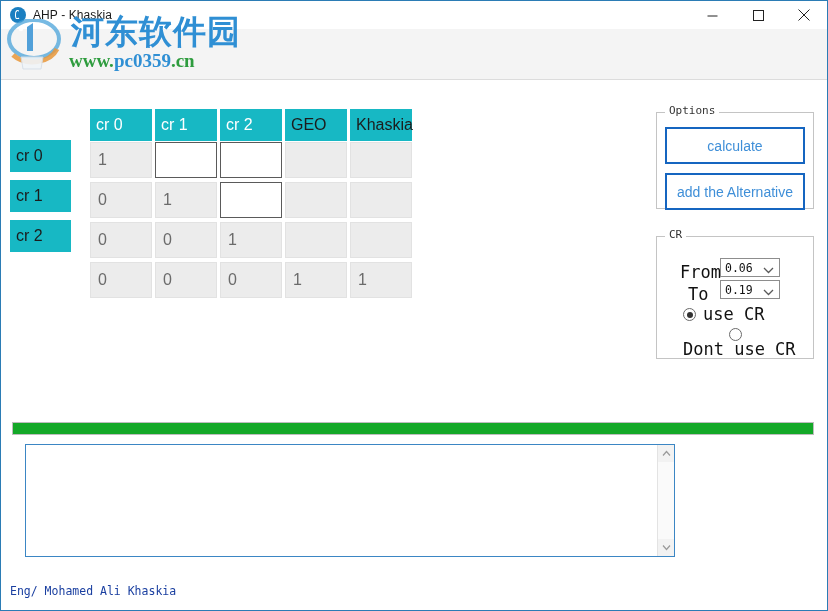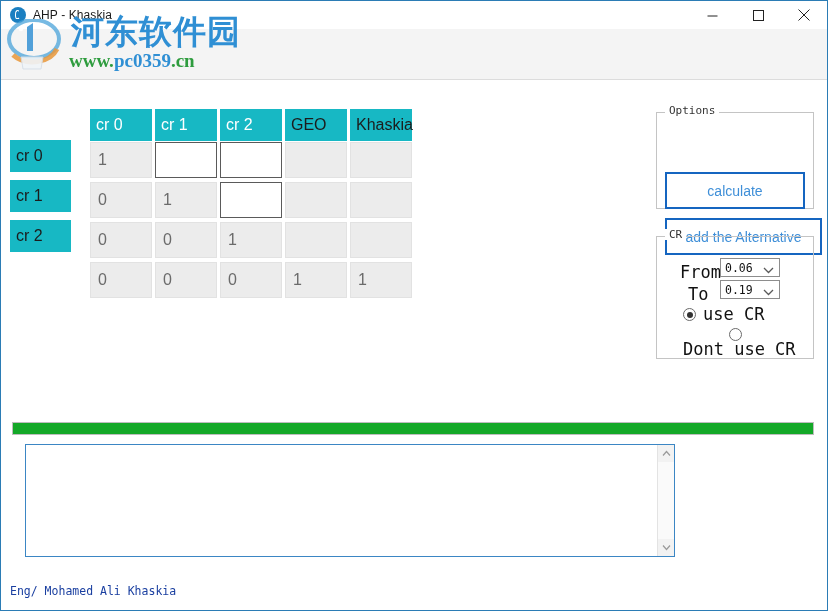--- a/index.html
+++ b/index.html
@@ -199,21 +199,20 @@
     position: absolute;
     box-sizing: border-box;
     border: 2px solid #1565c0;
     background: #ffffff;
     color: #3f8fd8;
     font-size: 14px;
     display: flex;
     align-items: center;
     justify-content: center;
     font-family: "Liberation Sans", sans-serif;
-    margin-top: 45px;
   }
 
   
   .cr-label {
     position: absolute;
     font-family: "DejaVu Sans Mono", monospace;
     font-size: 17px;
     color: #111;
     line-height: 1;
     white-space: nowrap;
@@ -414,21 +413,21 @@
       <div class="cell" style="left:89px;  top:182px;">0</div>
       <div class="cell" style="left:154px; top:182px;">0</div>
       <div class="cell" style="left:219px; top:182px;">0</div>
       <div class="cell" style="left:284px; top:182px;">1</div>
       <div class="cell" style="left:349px; top:182px;">1</div>
     </div>
 
     <div class="groupbox" style="left:655px; top:32px; width:158px; height:97px;">
       <div class="gb-title">Options</div>
       <div class="btn-outline" style="left:8px; top:14px; width:140px; height:37px;">calculate</div>
-      <div class="btn-outline" style="left:8px; top:60px; width:157px; height:37px;">add the Alternative</div>
+      <div class="btn-outline" style="left:8px; top:60px; width:140px; height:37px;">add the Alternative</div>
     </div>
 
     <div class="groupbox" style="left:655px; top:156px; width:158px; height:123px;">
       <div class="gb-title">CR</div>
 
       <div class="cr-label" style="left:23px; top:27px;">From</div>
       <div class="combo" style="left:63px; top:21px;">
         <span>0.06</span>
         <span class="chev">
           <svg width="11" height="8" viewBox="0 0 11 8">

